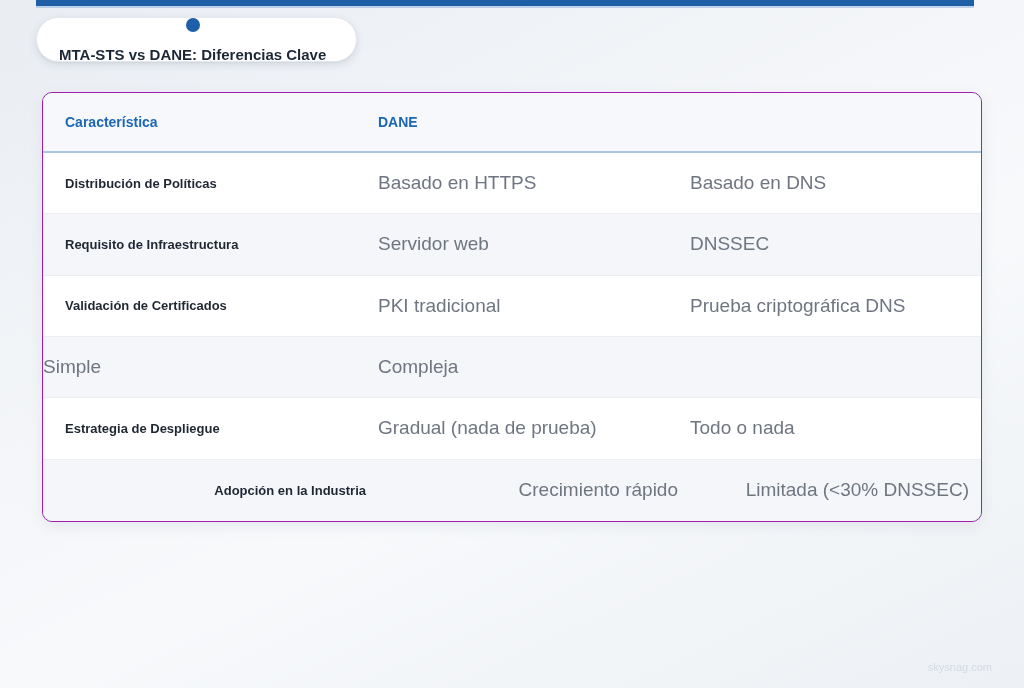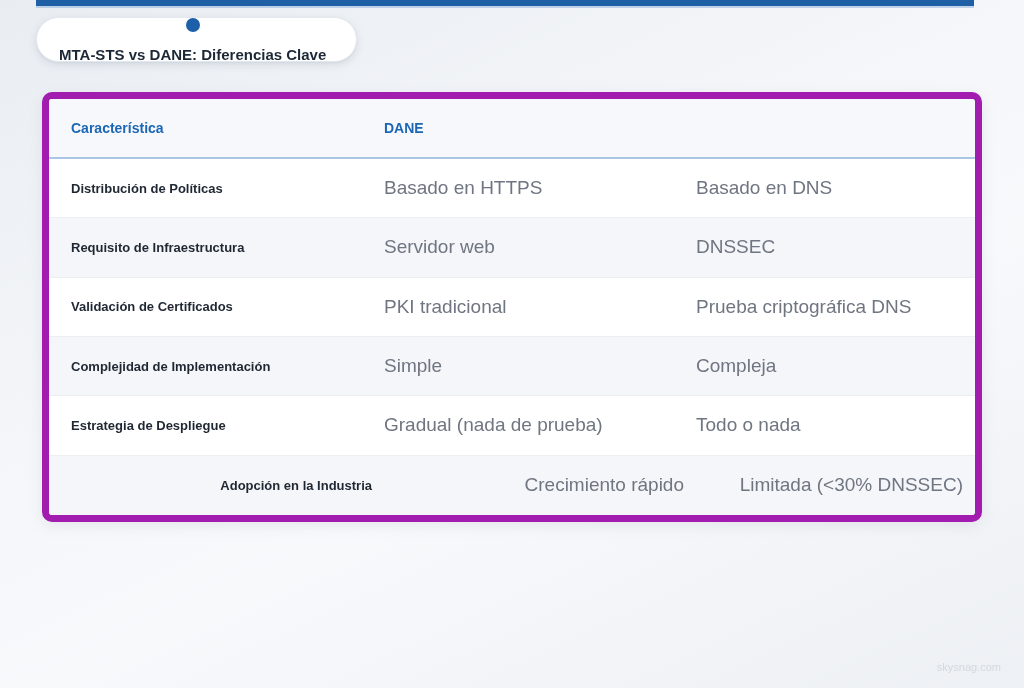--- a/index.html
+++ b/index.html
@@ -39,21 +39,21 @@
     font-size: 15px;
     font-weight: bold;
     color: #1d2836;
     white-space: nowrap;
   }
   .card {
     position: absolute;
     left: 42px; top: 92px;
     width: 940px; height: 430px;
     background: #86efac;
-    border: 7px solid #a21caf;
+    border: 1px solid #a21caf;
     border-radius: 10px;
     box-shadow: 0 4px 14px rgba(120, 130, 150, 0.13);
     overflow: hidden;
     display: grid;
     grid-template-rows: 60px repeat(6, 1fr);
   }
   .row {
     display: grid;
     grid-template-columns: 335px 312px 1fr;
     align-items: center;
@@ -77,21 +77,21 @@
     font-weight: bold;
     color: #1f2733;
   }
   .value {
     font-size: 19px;
     font-weight: normal;
     color: #6f7682;
   }
   .watermark {
     position: absolute;
-    right: 23px;
+    right: 32px;
     top: 661px;
     font-size: 11px;
     color: #d4d9e0;
   }
 </style>
 </head>
 <body>
 
 <div class="top-bar"></div>
 
@@ -118,21 +118,20 @@
     <div class="cell value">DNSSEC</div>
   </div>
 
   <div class="row data">
     <div class="cell c1 feature">Validación de Certificados</div>
     <div class="cell value">PKI tradicional</div>
     <div class="cell value">Prueba criptográfica DNS</div>
   </div>
 
   <div class="row data alt">
-    <div class="cell c1 feature">Complejidad de Implementación</div>
     <div class="cell value">Simple</div>
     <div class="cell value">Compleja</div>
   </div>
 
   <div class="row data">
     <div class="cell c1 feature">Estrategia de Despliegue</div>
     <div class="cell value">Gradual (nada de prueba)</div>
     <div class="cell value">Todo o nada</div>
   </div>
 

